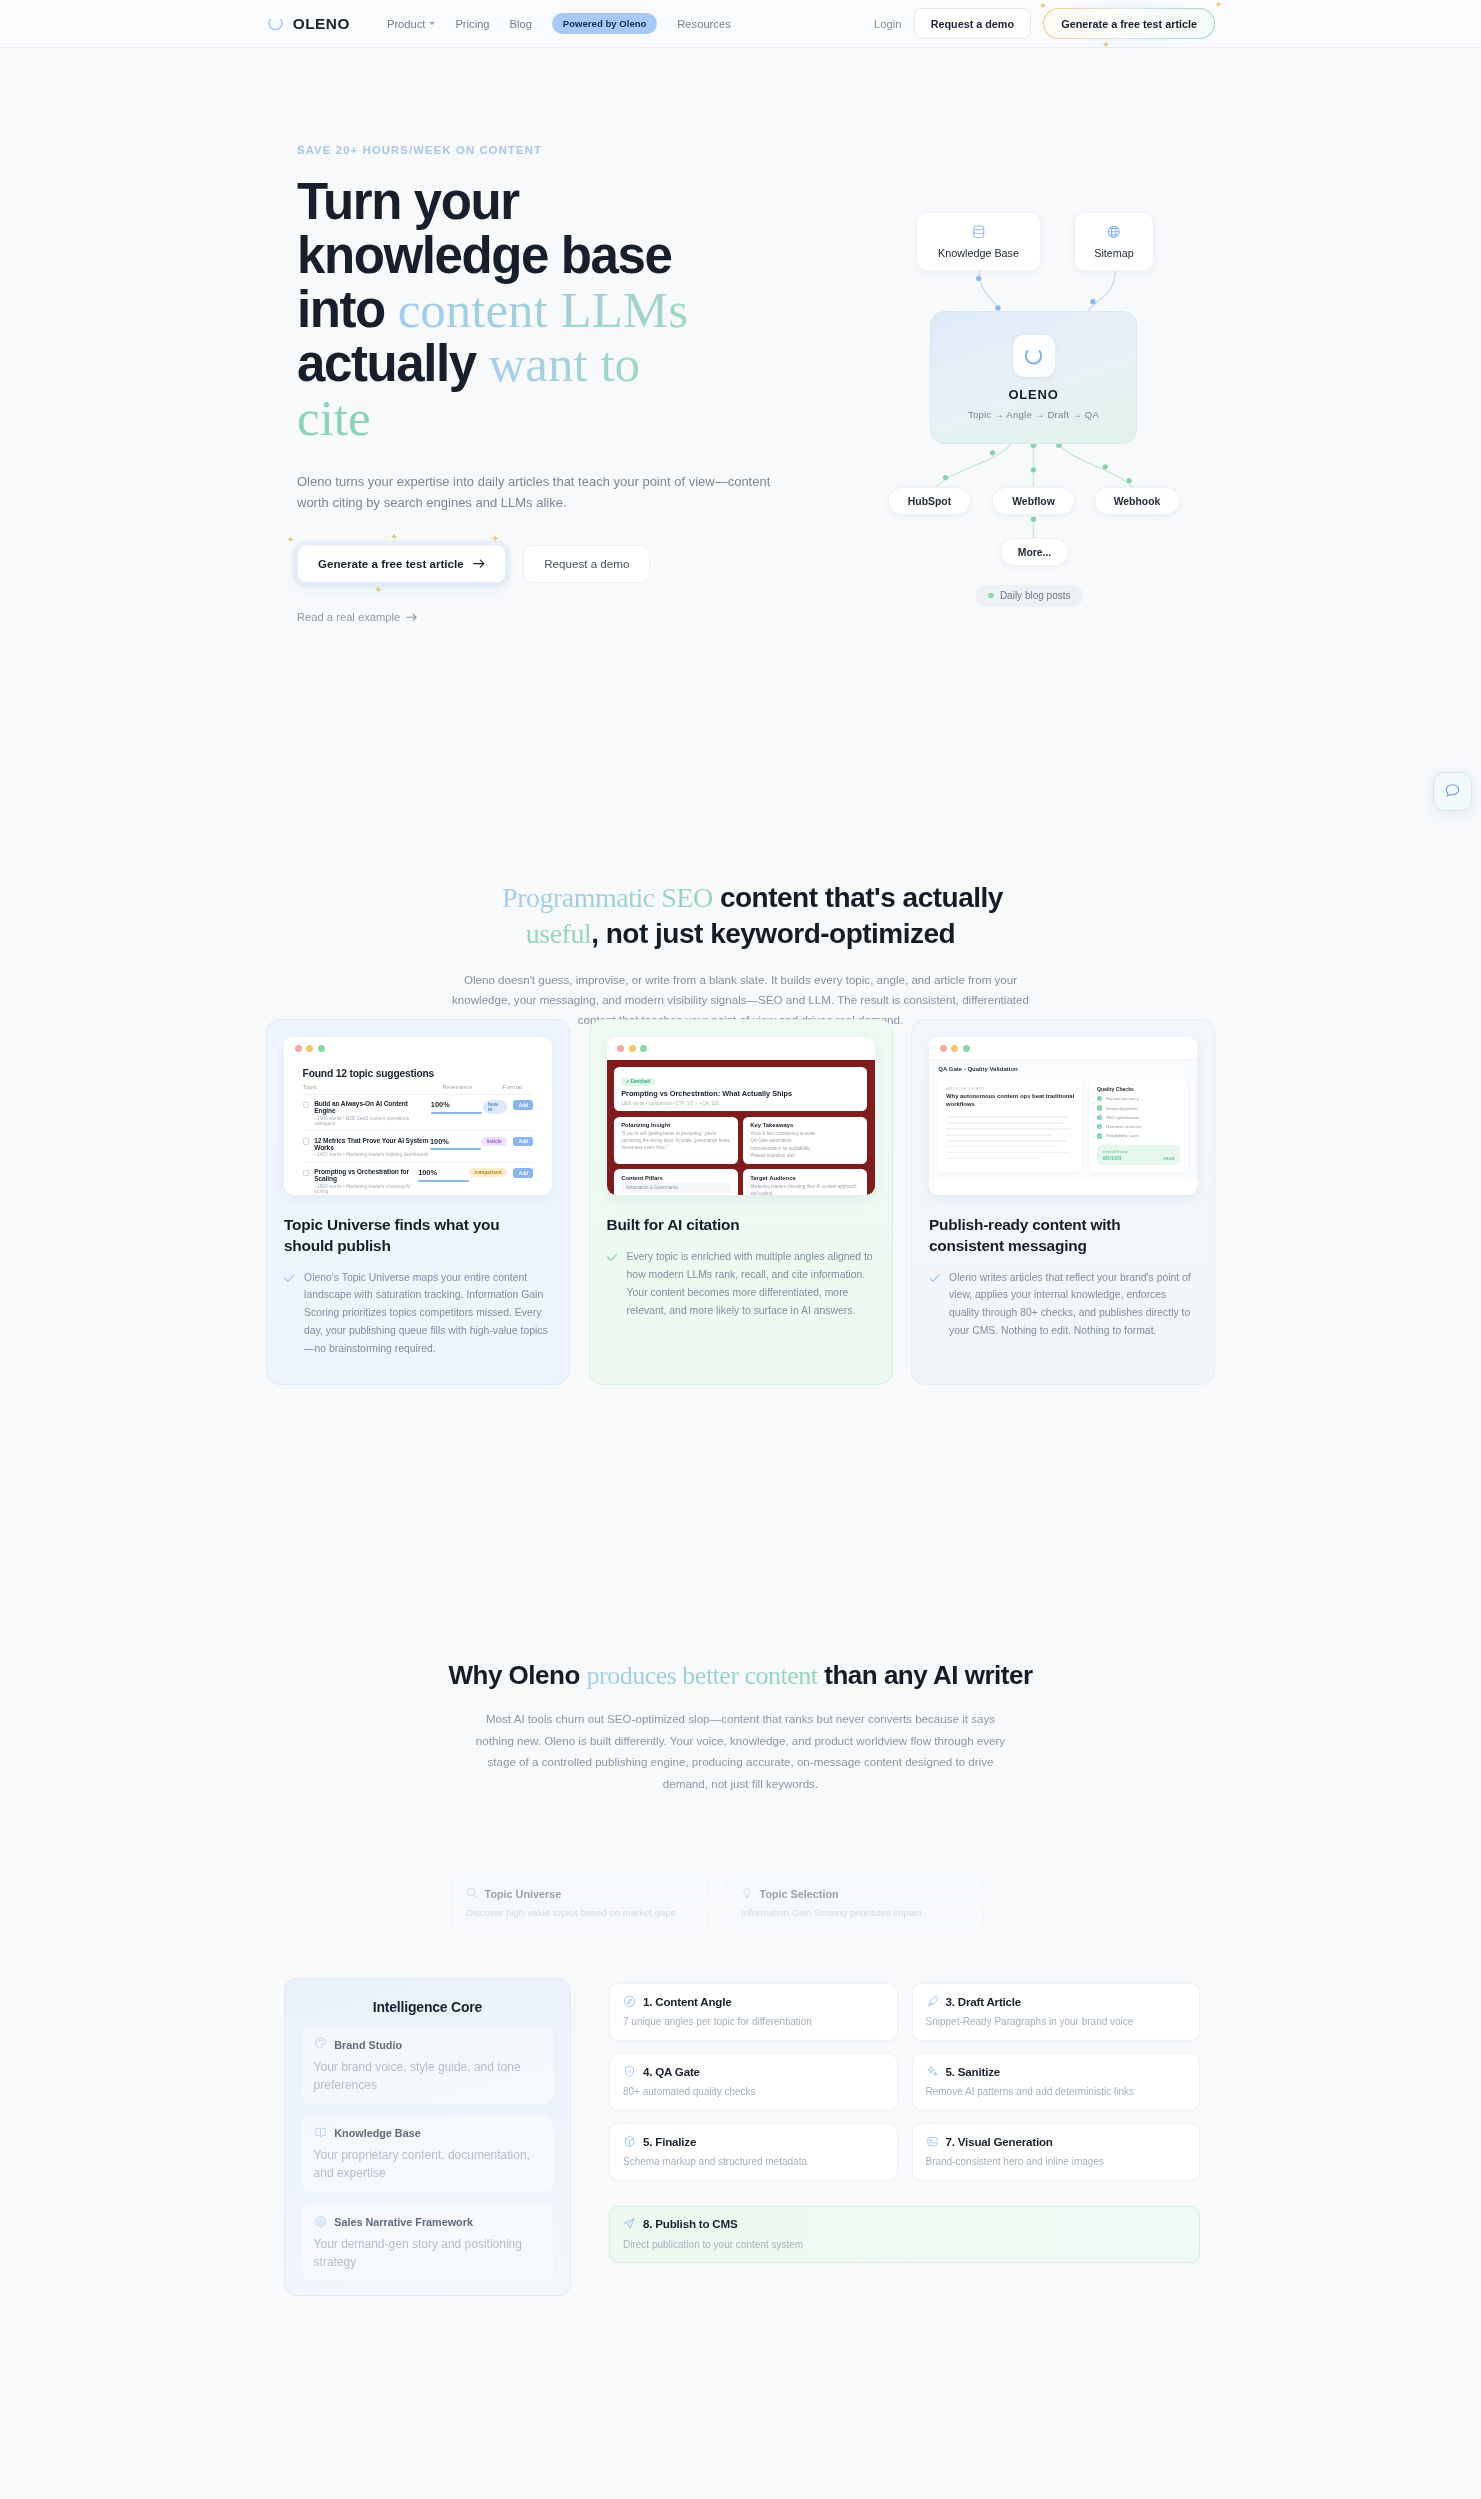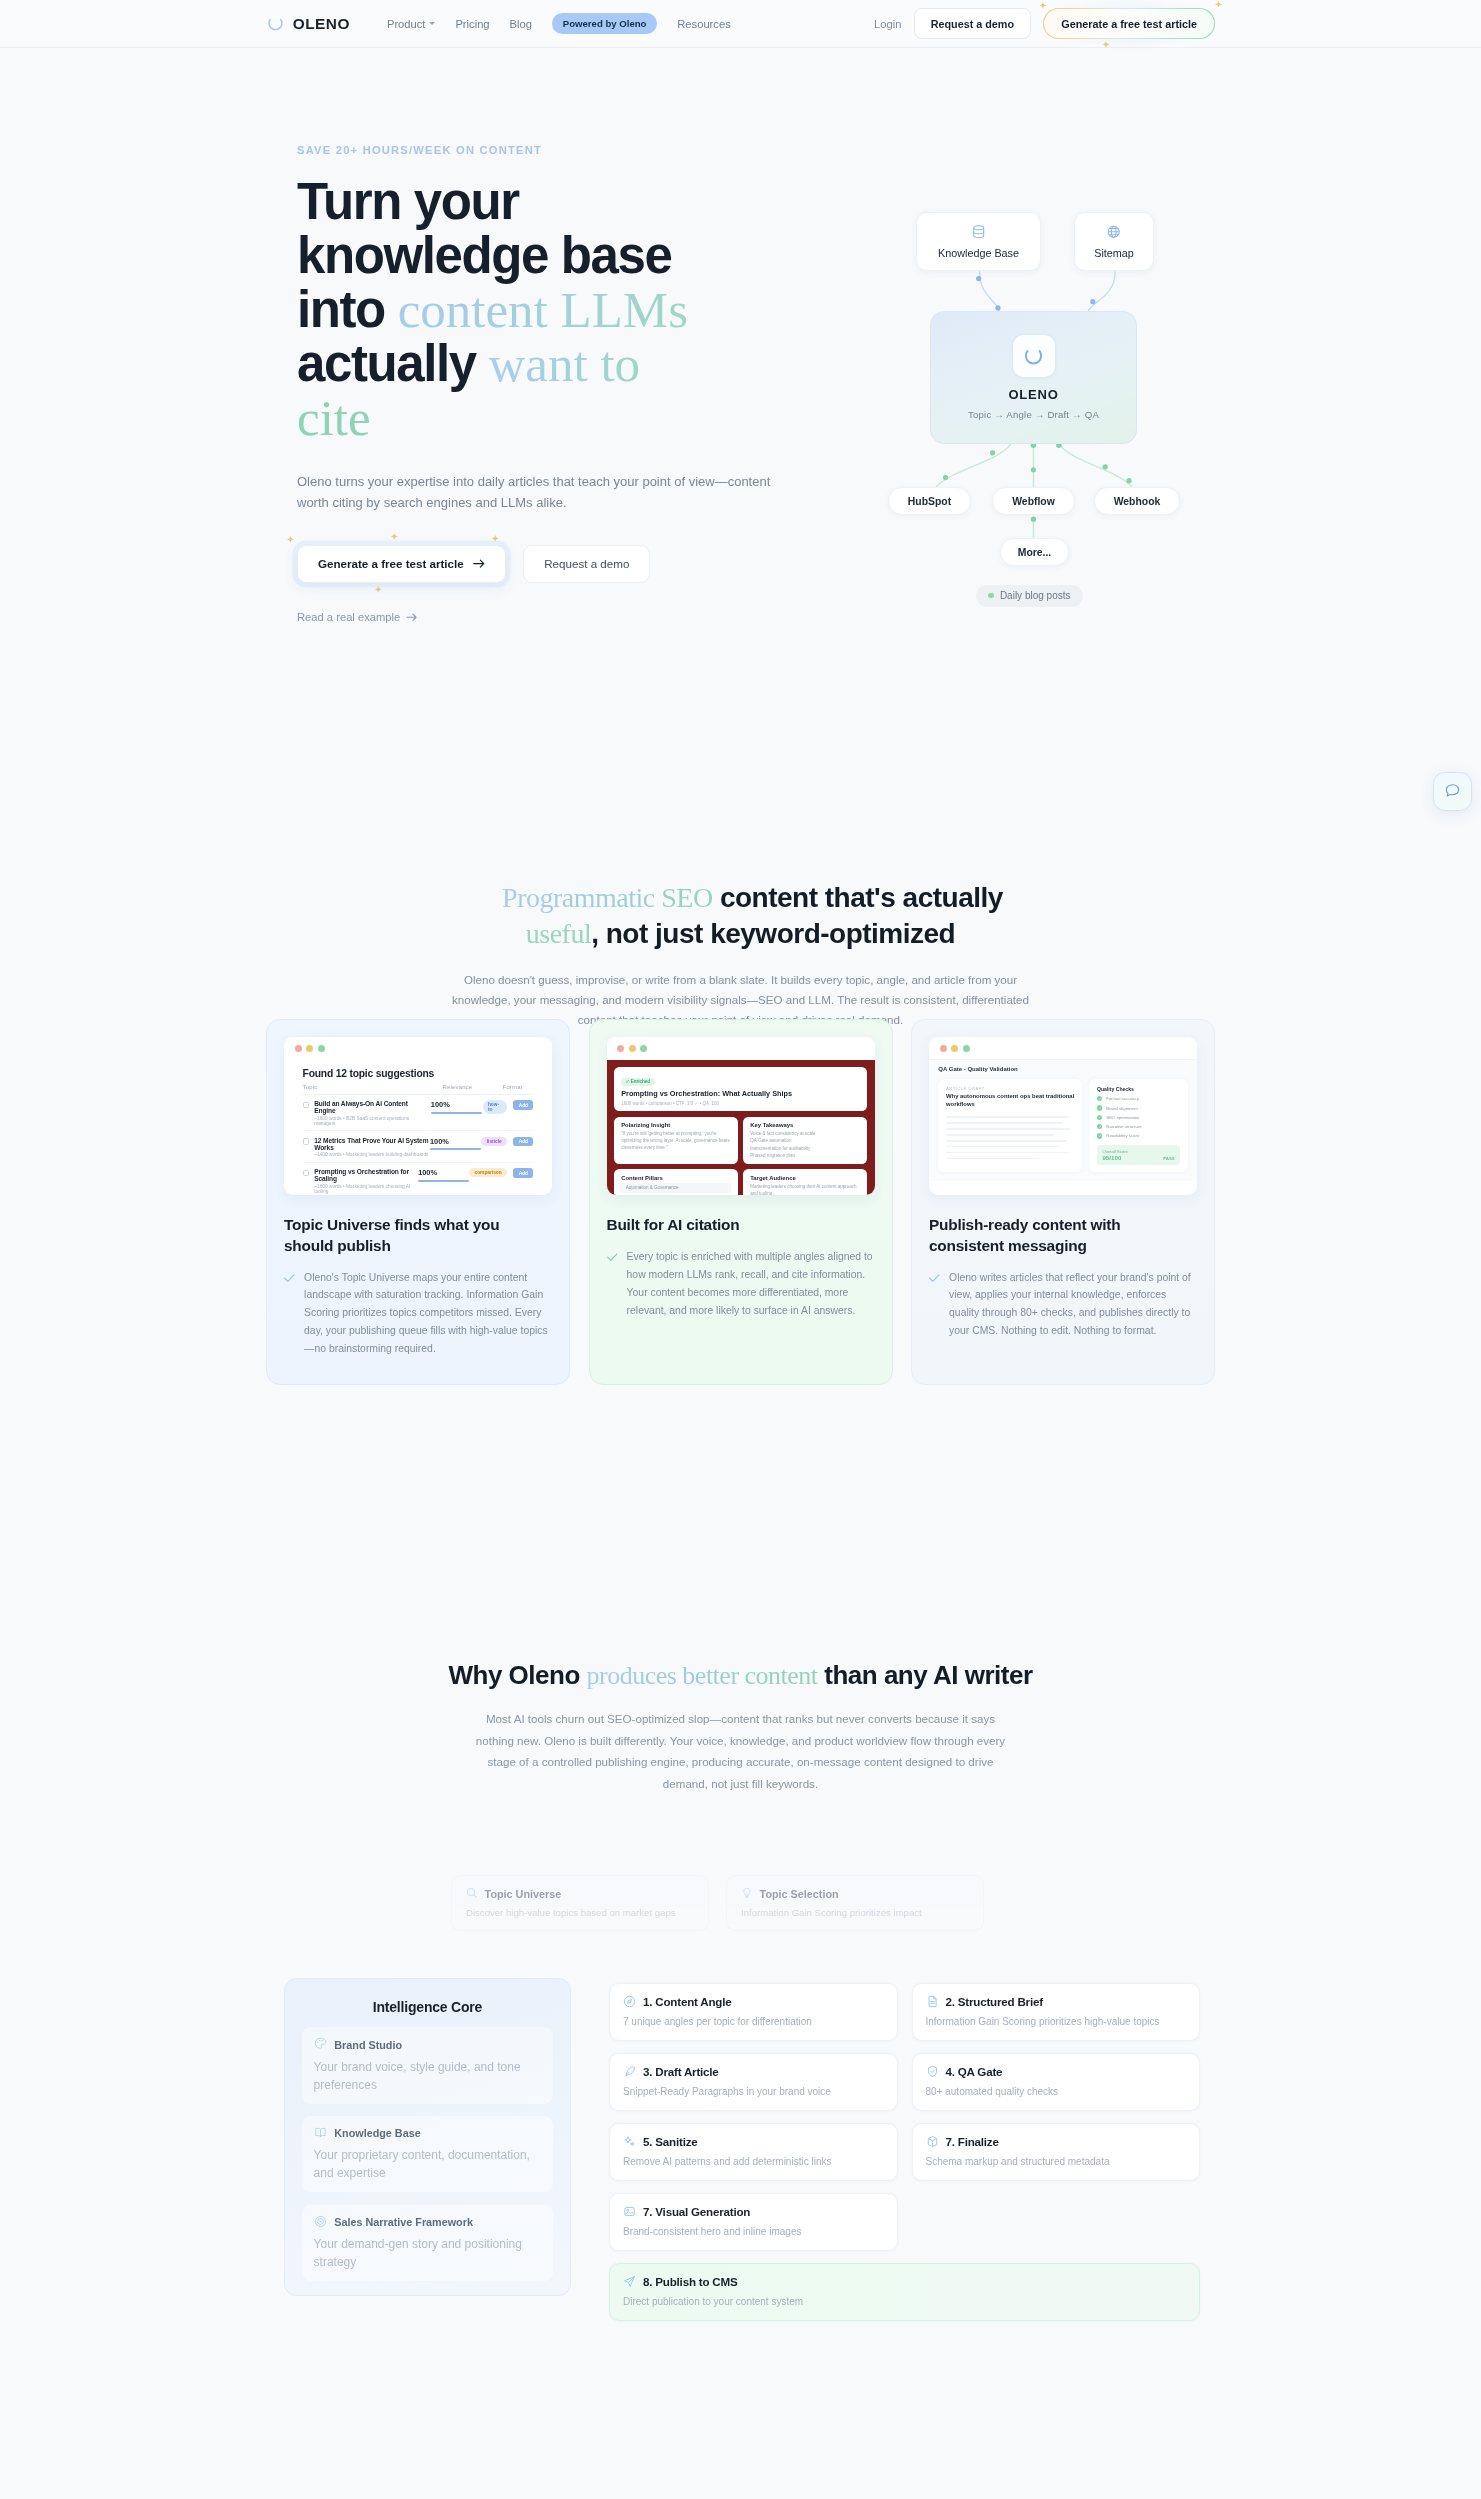--- a/index.html
+++ b/index.html
@@ -662,89 +662,77 @@
           <svg width="13" height="13" viewBox="0 0 17 17">
               <circle cx="8.5" cy="8.5" r="6.8" fill="none" stroke="#9cc3ea" stroke-width="1.25"></circle>
               <path d="M11.2 5.8 9.8 9.8 5.8 11.2 7.2 7.2z" fill="none" stroke="#9cc3ea" stroke-width="1.25" stroke-linejoin="round"></path>
             </svg>
         </span>
         <span>1. Content Angle</span>
       </div>
       <div class="step-d">7 unique angles per topic for differentiation</div>
     </div>
 
+
     <div class="step">
       <div class="step-h">
         <span class="icon-b">
           <svg width="13" height="13" viewBox="0 0 17 17">
-              <path d="M4 1.8h6l3.2 3.2v10.2H4z" fill="none" stroke="#9cc3ea" stroke-width="1.25" stroke-linejoin="round"></path>
-              <path d="M10 1.8V5h3.2M6 8.5h5M6 11h5" fill="none" stroke="#9cc3ea" stroke-width="1.2" stroke-linecap="round"></path>
-            </svg>
-        </span>
-        <span>2. Structured Brief</span>
-      </div>
-      <div class="step-d">Information Gain Scoring prioritizes high-value topics</div>
+              <path d="M13.6 2.2c-4 .6-7.2 3.2-8.2 6.8l-1.8 4.8 4.8-1.8c3.6-1 6.2-4.2 6.8-8.2z" fill="none" stroke="#9cc3ea" stroke-width="1.2" stroke-linejoin="round"></path>
+              <path d="M3.6 13.8 8 9.4" stroke="#9cc3ea" stroke-width="1.2" stroke-linecap="round"></path>
+            </svg>
+        </span>
+        <span>3. Draft Article</span>
+      </div>
+      <div class="step-d">Snippet-Ready Paragraphs in your brand voice</div>
     </div>
 
     <div class="step">
       <div class="step-h">
         <span class="icon-b">
           <svg width="13" height="13" viewBox="0 0 17 17">
-              <path d="M13.6 2.2c-4 .6-7.2 3.2-8.2 6.8l-1.8 4.8 4.8-1.8c3.6-1 6.2-4.2 6.8-8.2z" fill="none" stroke="#9cc3ea" stroke-width="1.2" stroke-linejoin="round"></path>
-              <path d="M3.6 13.8 8 9.4" stroke="#9cc3ea" stroke-width="1.2" stroke-linecap="round"></path>
-            </svg>
-        </span>
-        <span>3. Draft Article</span>
-      </div>
-      <div class="step-d">Snippet-Ready Paragraphs in your brand voice</div>
+              <path d="M8.5 1.6 3.2 3.8v4.1c0 3.2 2.2 6 5.3 7.1 3.1-1.1 5.3-3.9 5.3-7.1V3.8z" fill="none" stroke="#9cc3ea" stroke-width="1.2" stroke-linejoin="round"></path>
+              <path d="M6.3 8.2 8 9.9l3-3.1" fill="none" stroke="#9cc3ea" stroke-width="1.2" stroke-linecap="round" stroke-linejoin="round"></path>
+            </svg>
+        </span>
+        <span>4. QA Gate</span>
+      </div>
+      <div class="step-d">80+ automated quality checks</div>
     </div>
 
     <div class="step">
       <div class="step-h">
         <span class="icon-b">
           <svg width="13" height="13" viewBox="0 0 17 17">
-              <path d="M8.5 1.6 3.2 3.8v4.1c0 3.2 2.2 6 5.3 7.1 3.1-1.1 5.3-3.9 5.3-7.1V3.8z" fill="none" stroke="#9cc3ea" stroke-width="1.2" stroke-linejoin="round"></path>
-              <path d="M6.3 8.2 8 9.9l3-3.1" fill="none" stroke="#9cc3ea" stroke-width="1.2" stroke-linecap="round" stroke-linejoin="round"></path>
-            </svg>
-        </span>
-        <span>4. QA Gate</span>
-      </div>
-      <div class="step-d">80+ automated quality checks</div>
+              <path d="M6.6 2.2 7.7 5.3 10.8 6.4 7.7 7.5 6.6 10.6 5.5 7.5 2.4 6.4 5.5 5.3z" fill="none" stroke="#9cc3ea" stroke-width="1.15" stroke-linejoin="round"></path>
+              <path d="M12.2 9.2 12.8 11 14.6 11.6 12.8 12.2 12.2 14 11.6 12.2 9.8 11.6 11.6 11z" fill="none" stroke="#9cc3ea" stroke-width="1.15" stroke-linejoin="round"></path>
+            </svg>
+        </span>
+        <span>5. Sanitize</span>
+      </div>
+      <div class="step-d">Remove AI patterns and add deterministic links</div>
     </div>
 
     <div class="step">
       <div class="step-h">
         <span class="icon-b">
           <svg width="13" height="13" viewBox="0 0 17 17">
-              <path d="M6.6 2.2 7.7 5.3 10.8 6.4 7.7 7.5 6.6 10.6 5.5 7.5 2.4 6.4 5.5 5.3z" fill="none" stroke="#9cc3ea" stroke-width="1.15" stroke-linejoin="round"></path>
-              <path d="M12.2 9.2 12.8 11 14.6 11.6 12.8 12.2 12.2 14 11.6 12.2 9.8 11.6 11.6 11z" fill="none" stroke="#9cc3ea" stroke-width="1.15" stroke-linejoin="round"></path>
-            </svg>
-        </span>
-        <span>5. Sanitize</span>
-      </div>
-      <div class="step-d">Remove AI patterns and add deterministic links</div>
+              <path d="M8.5 1.8 14 4.6v7.8L8.5 15.2 3 12.4V4.6z" fill="none" stroke="#9cc3ea" stroke-width="1.2" stroke-linejoin="round"></path>
+              <path d="M3 4.6 8.5 7.5 14 4.6M8.5 7.5v7.7" fill="none" stroke="#9cc3ea" stroke-width="1.15"></path>
+            </svg>
+        </span>
+        <span>5. Finalize</span>
+      </div>
+      <div class="step-d">Schema markup and structured metadata</div>
     </div>
 
     <div class="step">
       <div class="step-h">
         <span class="icon-b">
           <svg width="13" height="13" viewBox="0 0 17 17">
-              <path d="M8.5 1.8 14 4.6v7.8L8.5 15.2 3 12.4V4.6z" fill="none" stroke="#9cc3ea" stroke-width="1.2" stroke-linejoin="round"></path>
-              <path d="M3 4.6 8.5 7.5 14 4.6M8.5 7.5v7.7" fill="none" stroke="#9cc3ea" stroke-width="1.15"></path>
-            </svg>
-        </span>
-        <span>7. Finalize</span>
-      </div>
-      <div class="step-d">Schema markup and structured metadata</div>
-    </div>
-
-    <div class="step">
-      <div class="step-h">
-        <span class="icon-b">
-          <svg width="13" height="13" viewBox="0 0 17 17">
               <rect x="2.4" y="3.2" width="12.2" height="10.6" rx="2" fill="none" stroke="#9cc3ea" stroke-width="1.2"></rect>
               <circle cx="6.2" cy="6.8" r="1.2" fill="none" stroke="#9cc3ea" stroke-width="1.1"></circle>
               <path d="M3.2 12.2 7 8.8l2.6 2.4 2.2-1.8 2 1.8" fill="none" stroke="#9cc3ea" stroke-width="1.15" stroke-linejoin="round"></path>
             </svg>
         </span>
         <span>7. Visual Generation</span>
       </div>
       <div class="step-d">Brand-consistent hero and inline images</div>
     </div>
 

